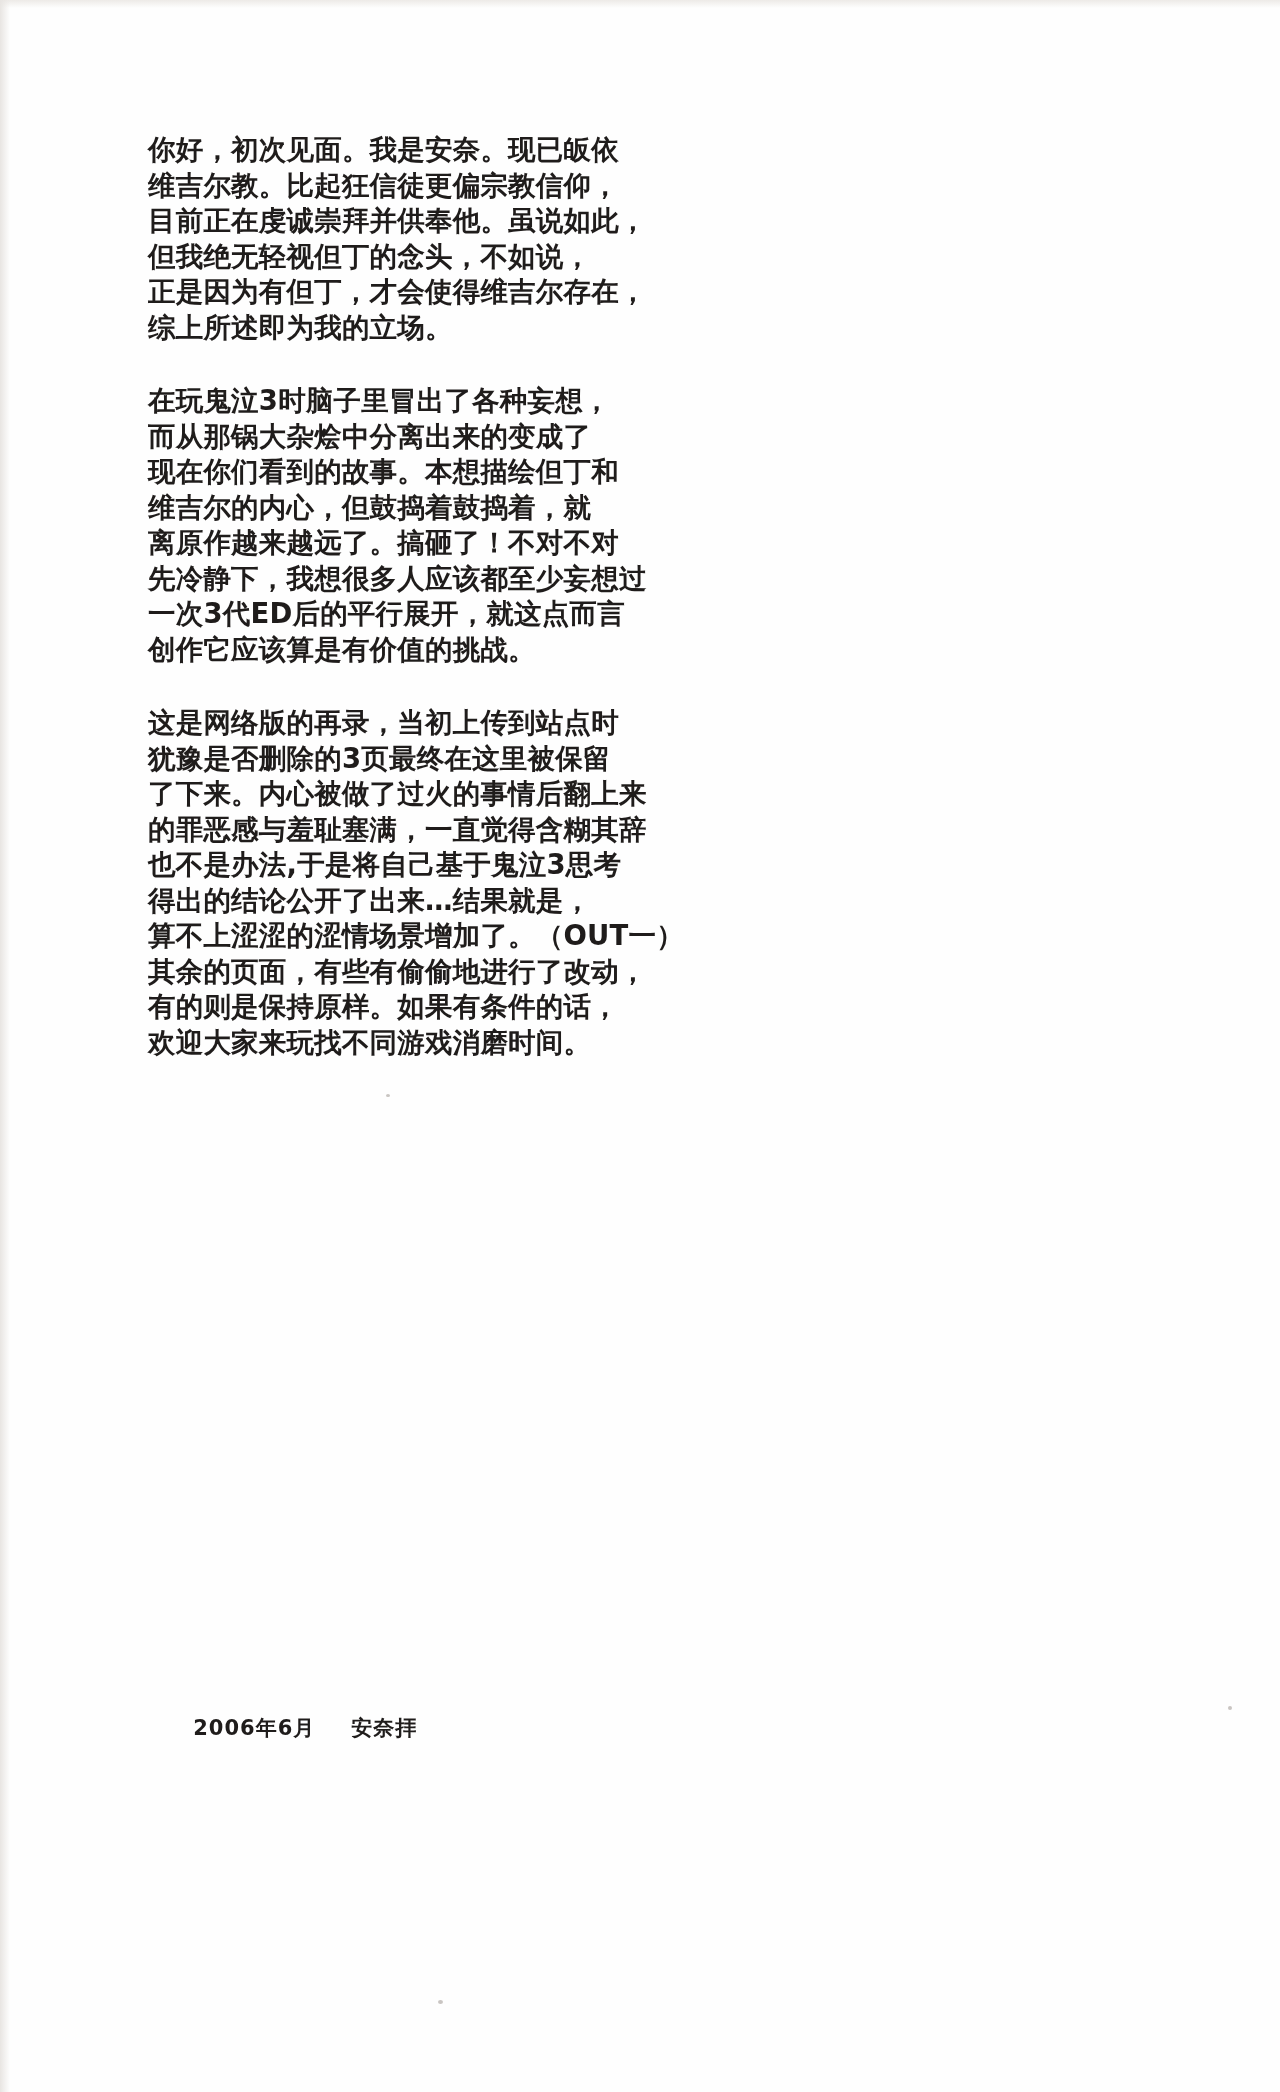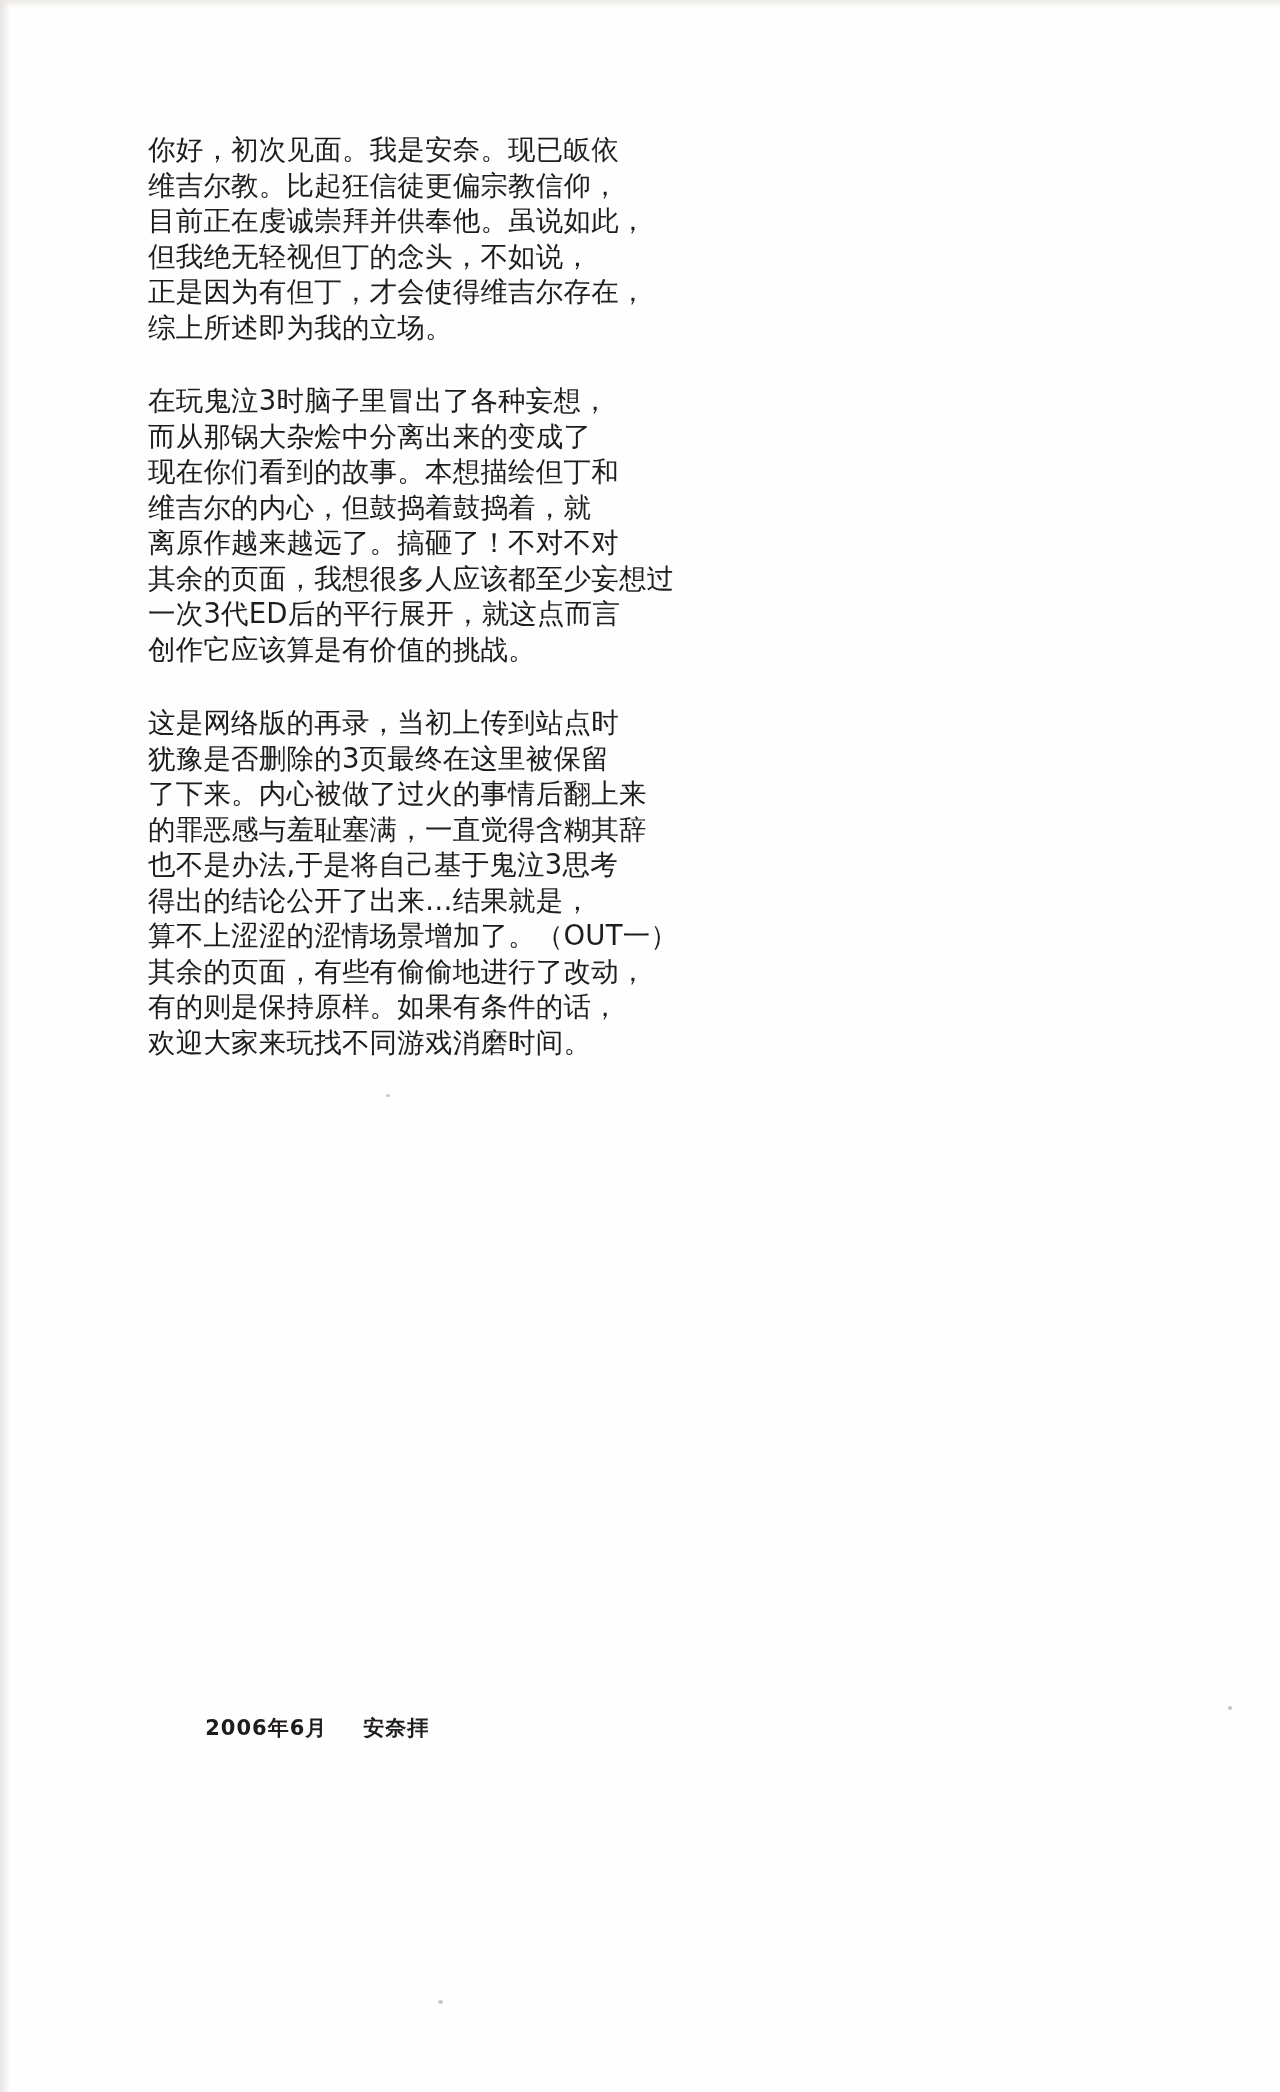--- a/index.html
+++ b/index.html
@@ -26,29 +26,29 @@
     left: 148px;
     top: 132px;
     width: 700px;
   }
   .para {
     font-size: 27.5px;
     line-height: 35.5px;
     letter-spacing: 0.2px;
     margin: 0 0 38px 0;
     white-space: pre-line;
-    font-weight: 400;
+    font-weight: 700;
     color: #1f1c1b;
   }
   .para.gap-large {
     margin-bottom: 20px;
   }
   .signature {
     position: absolute;
-    left: 172px;
+    left: 160px;
     top: 1690px;
     font-size: 21px;
     letter-spacing: 1px;
     font-weight: 700;
     color: #1f1c1b;
     white-space: pre;
   }
   .sig-date {
     display: inline-block;
   }
@@ -94,21 +94,21 @@
 维吉尔教。比起狂信徒更偏宗教信仰，
 目前正在虔诚崇拜并供奉他。虽说如此，
 但我绝无轻视但丁的念头，不如说，
 正是因为有但丁，才会使得维吉尔存在，
 综上所述即为我的立场。</p>
     <p class="para">在玩鬼泣3时脑子里冒出了各种妄想，
 而从那锅大杂烩中分离出来的变成了
 现在你们看到的故事。本想描绘但丁和
 维吉尔的内心，但鼓捣着鼓捣着，就
 离原作越来越远了。搞砸了！不对不对
-其余的页面，我想很多人应该都至少妄想过
+先冷静下，我想很多人应该都至少妄想过
 一次3代ED后的平行展开，就这点而言
 创作它应该算是有价值的挑战。</p>
     <p class="para gap-large">这是网络版的再录，当初上传到站点时
 犹豫是否删除的3页最终在这里被保留
 了下来。内心被做了过火的事情后翻上来
 的罪恶感与羞耻塞满，一直觉得含糊其辞
 也不是办法,于是将自己基于鬼泣3思考
 得出的结论公开了出来…结果就是，
 算不上涩涩的涩情场景增加了。（OUT一）
 其余的页面，有些有偷偷地进行了改动，

